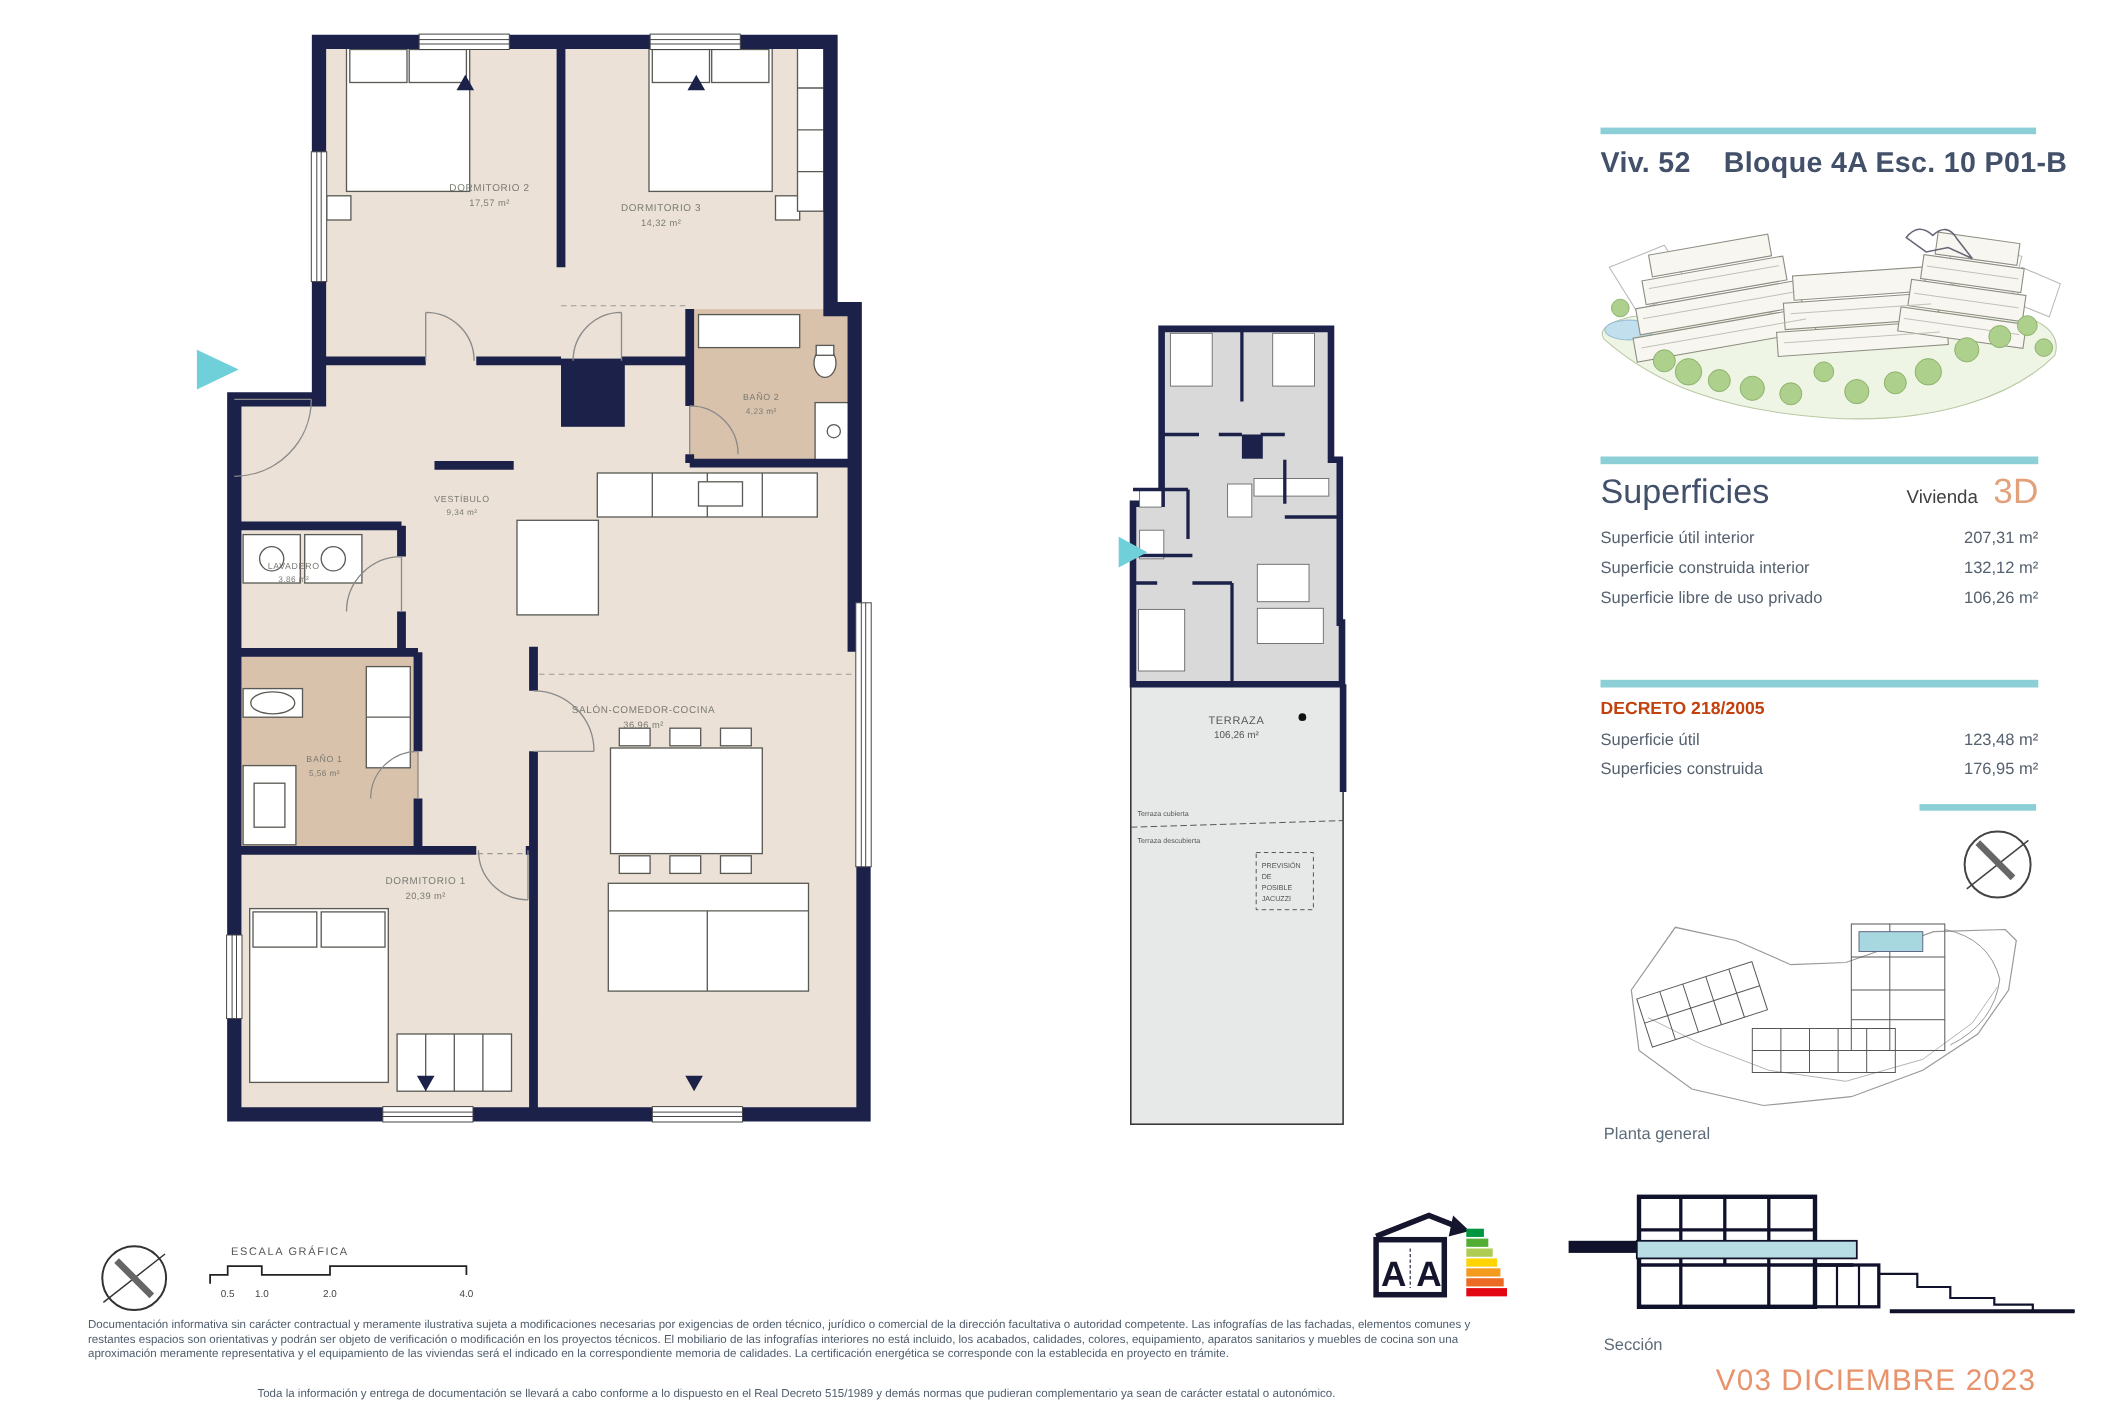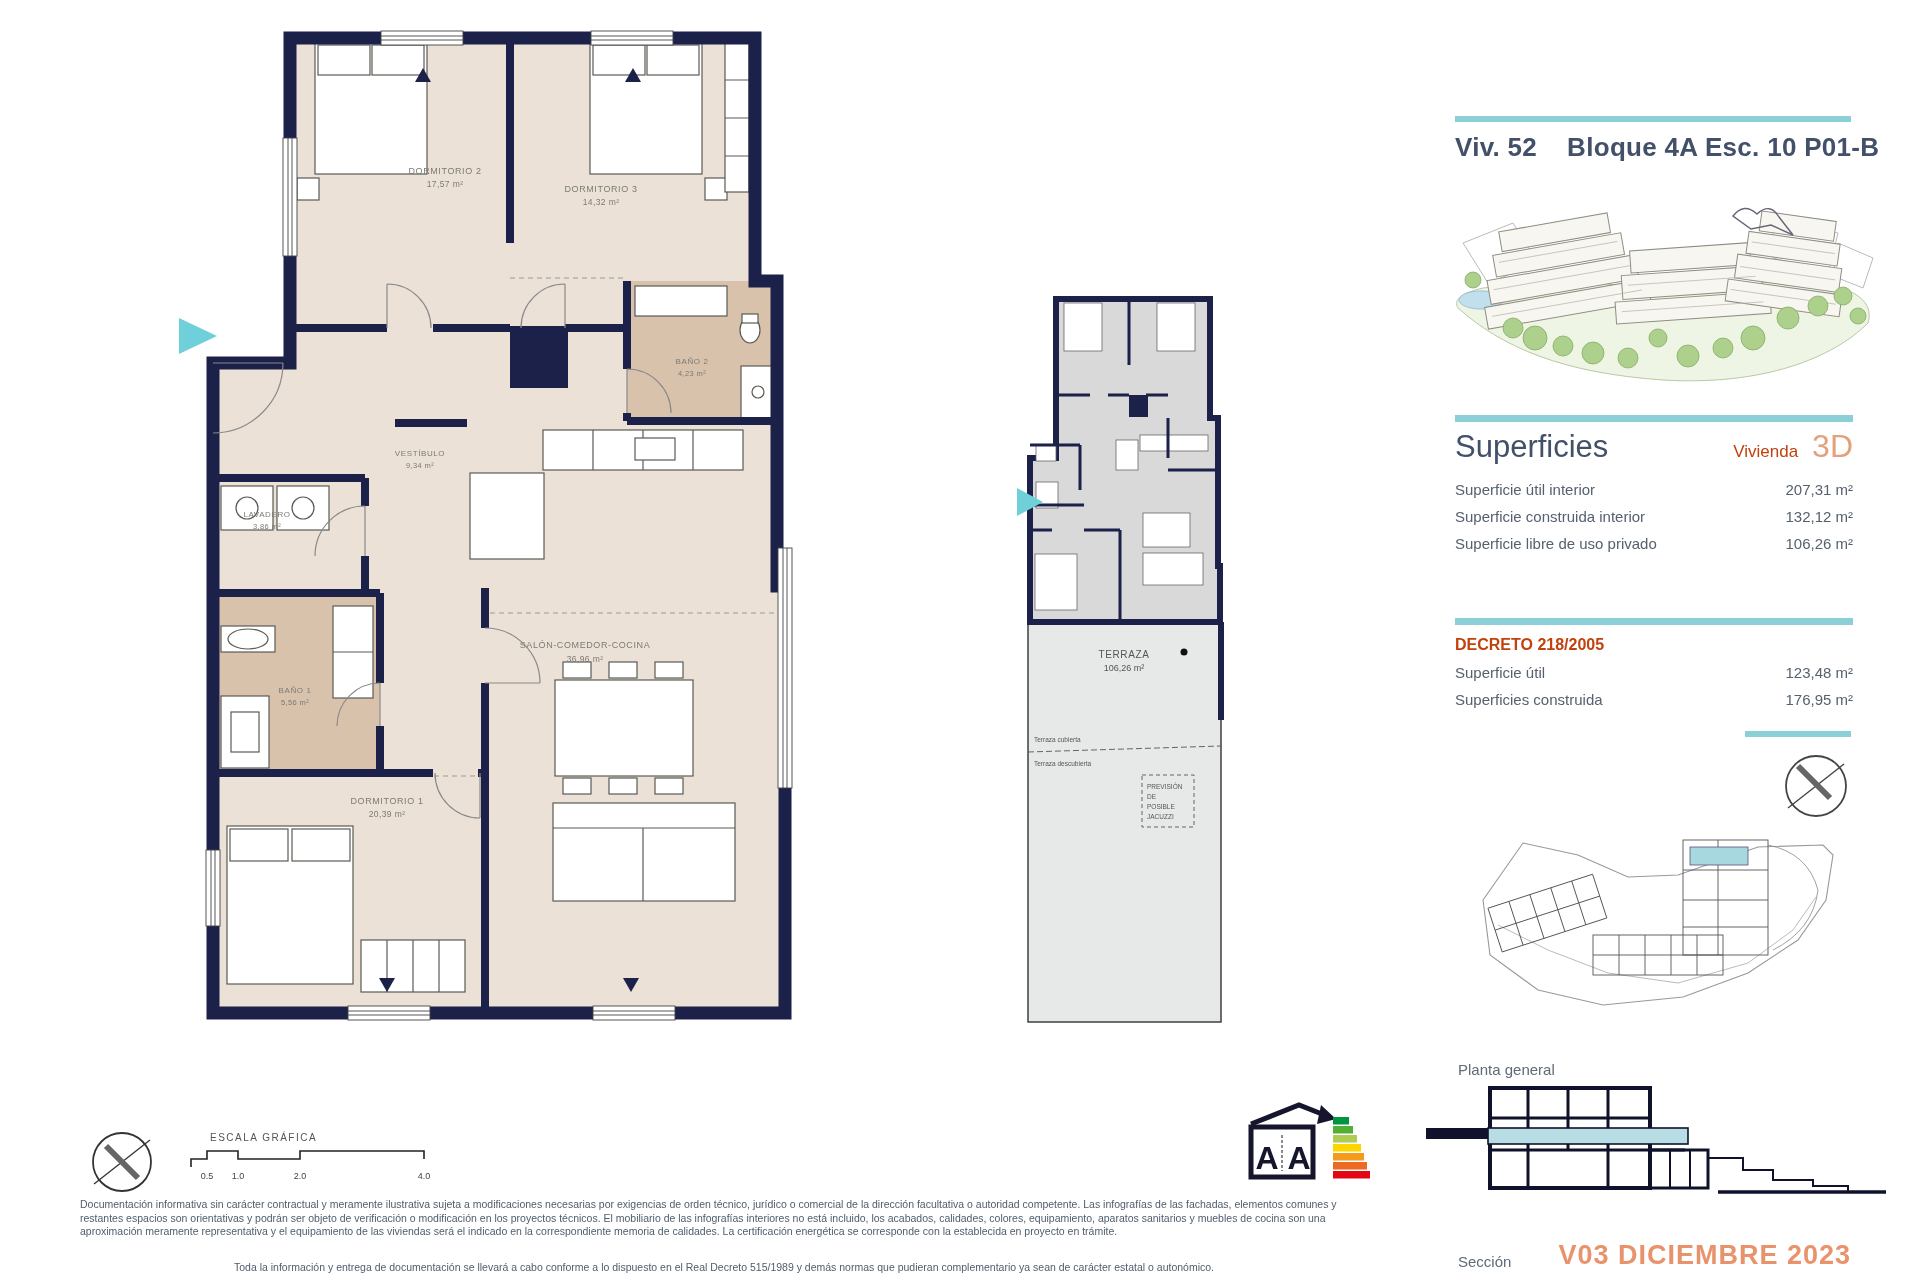--- a/index.html
+++ b/index.html
@@ -7,27 +7,27 @@
     width:1920px;height:1280px;position:relative;background:#ffffff;
     font-family:"Liberation Sans", sans-serif;color:#45505e;overflow:hidden;
   }
   .abs{position:absolute;}
   
   .teal-bar{background:#8ccfd6;height:6px;}
   .doc-title{display:flex;align-items:baseline;gap:30px;
     font-size:26px;font-weight:bold;color:#43506a;letter-spacing:.3px;}
   .sup-head{display:flex;align-items:baseline;}
   .sup-head .h{font-size:31px;font-weight:normal;color:#43506a;}
-  .sup-head .viv{margin-left:auto;font-size:17px;color:#c2410c;margin-right:14px;}
+  .sup-head .viv{margin-left:auto;font-size:17px;color:#404040;margin-right:14px;}
   .sup-head .d3{font-size:32px;color:#e2a07b;}
   .row{display:flex;font-size:15px;color:#56616f;margin-top:10px;}
   .row .v{margin-left:auto;}
   .dec-head{font-size:16px;font-weight:bold;color:#c2410c;margin-top:12px;}
-  .caption{font-size:15px;color:#5e6b79;margin-top:39px;}
-  .version{font-size:27px;font-weight:bold;color:#e8936c;letter-spacing:1px;text-align:right;}
+  .caption{font-size:15px;color:#5e6b79;}
+  .version{font-size:27px;font-weight:normal;color:#e8936c;letter-spacing:1px;text-align:right;}
   
   .disc{font-size:10.5px;line-height:13.5px;color:#4f5d6d;width:1288px;}
   
   svg text{font-family:"Liberation Sans", sans-serif;fill:#7b7b74;}
   text.rname{font-size:9px;letter-spacing:.6px;text-anchor:middle;}
   text.rarea{font-size:8.5px;letter-spacing:.4px;text-anchor:middle;}
   text.tiny{font-size:6.5px;fill:#555;}
 </style>
 </head>
 <body>

